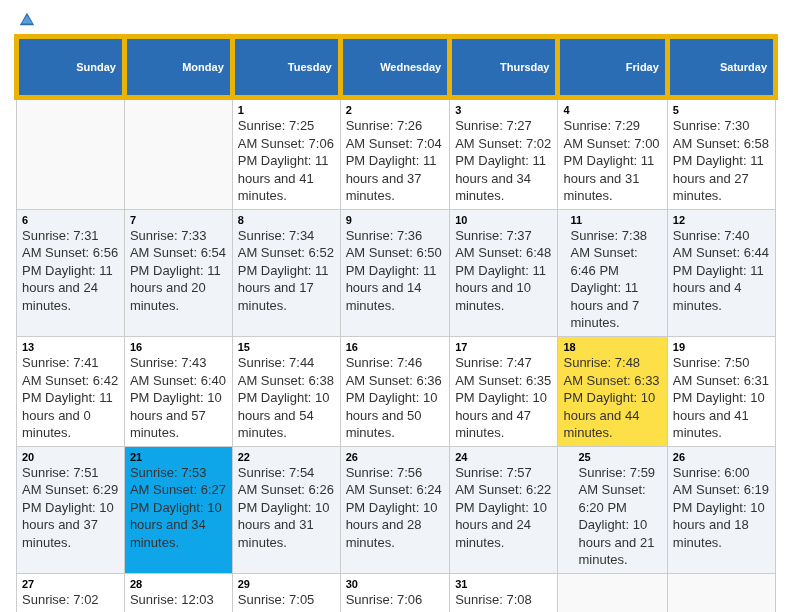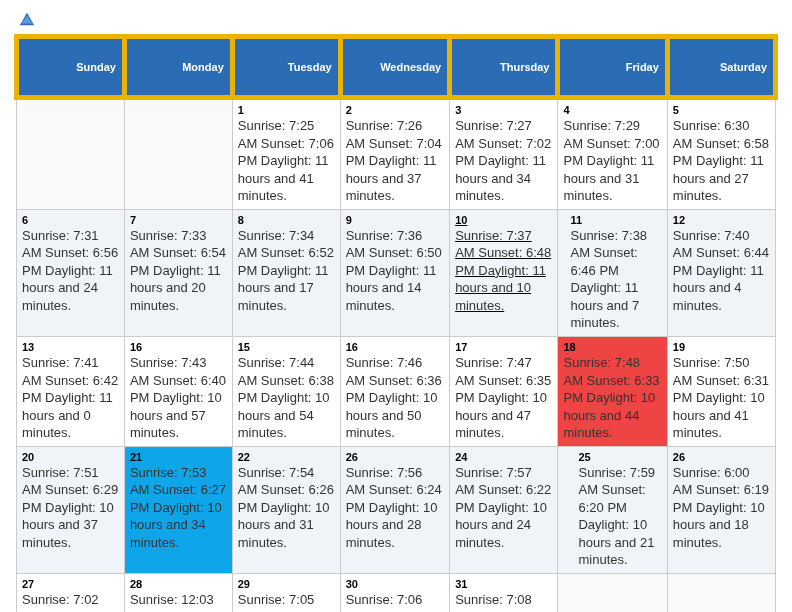--- a/index.html
+++ b/index.html
@@ -168,21 +168,21 @@
           </td>
           <td style="background: rgb(255, 255, 255);">
             <span class="day-num">4</span>
             <div class="day-info">Sunrise: 7:29 AM
 Sunset: 7:00 PM
 Daylight: 11 hours
 and 31 minutes.</div>
           </td>
           <td style="background: rgb(255, 255, 255);">
             <span class="day-num">5</span>
-            <div class="day-info">Sunrise: 6:30 AM
+            <div class="day-info">Sunrise: 7:30 AM
 Sunset: 6:58 PM
 Daylight: 11 hours
 and 27 minutes.</div>
           </td>
         </tr>
         <tr>
           <td style="background: rgb(240, 244, 248);">
             <span class="day-num">6</span>
             <div class="day-info">Sunrise: 7:31 AM
 Sunset: 6:56 PM
@@ -203,21 +203,21 @@
 Daylight: 11 hours
 and 17 minutes.</div>
           </td>
           <td style="background: rgb(240, 244, 248);">
             <span class="day-num">9</span>
             <div class="day-info">Sunrise: 7:36 AM
 Sunset: 6:50 PM
 Daylight: 11 hours
 and 14 minutes.</div>
           </td>
-          <td style="background: rgb(240, 244, 248); text-decoration: underline;">
+          <td style="background: rgb(240, 244, 248);">
             <span class="day-num">10</span>
             <div class="day-info">Sunrise: 7:37 AM
 Sunset: 6:48 PM
 Daylight: 11 hours
 and 10 minutes.</div>
           </td>
           <td style="background: rgb(240, 244, 248); padding-left: 12px;">
             <span class="day-num">11</span>
             <div class="day-info">Sunrise: 7:38 AM
 Sunset: 6:46 PM
@@ -261,21 +261,21 @@
 Daylight: 10 hours
 and 50 minutes.</div>
           </td>
           <td style="background: rgb(255, 255, 255);">
             <span class="day-num">17</span>
             <div class="day-info">Sunrise: 7:47 AM
 Sunset: 6:35 PM
 Daylight: 10 hours
 and 47 minutes.</div>
           </td>
-          <td style="background: #ef4444; margin-top: 35px;">
+          <td style="background: #fde047; margin-top: 35px;">
             <span class="day-num">18</span>
             <div class="day-info">Sunrise: 7:48 AM
 Sunset: 6:33 PM
 Daylight: 10 hours
 and 44 minutes.</div>
           </td>
           <td style="background: rgb(255, 255, 255);">
             <span class="day-num">19</span>
             <div class="day-info">Sunrise: 7:50 AM
 Sunset: 6:31 PM

